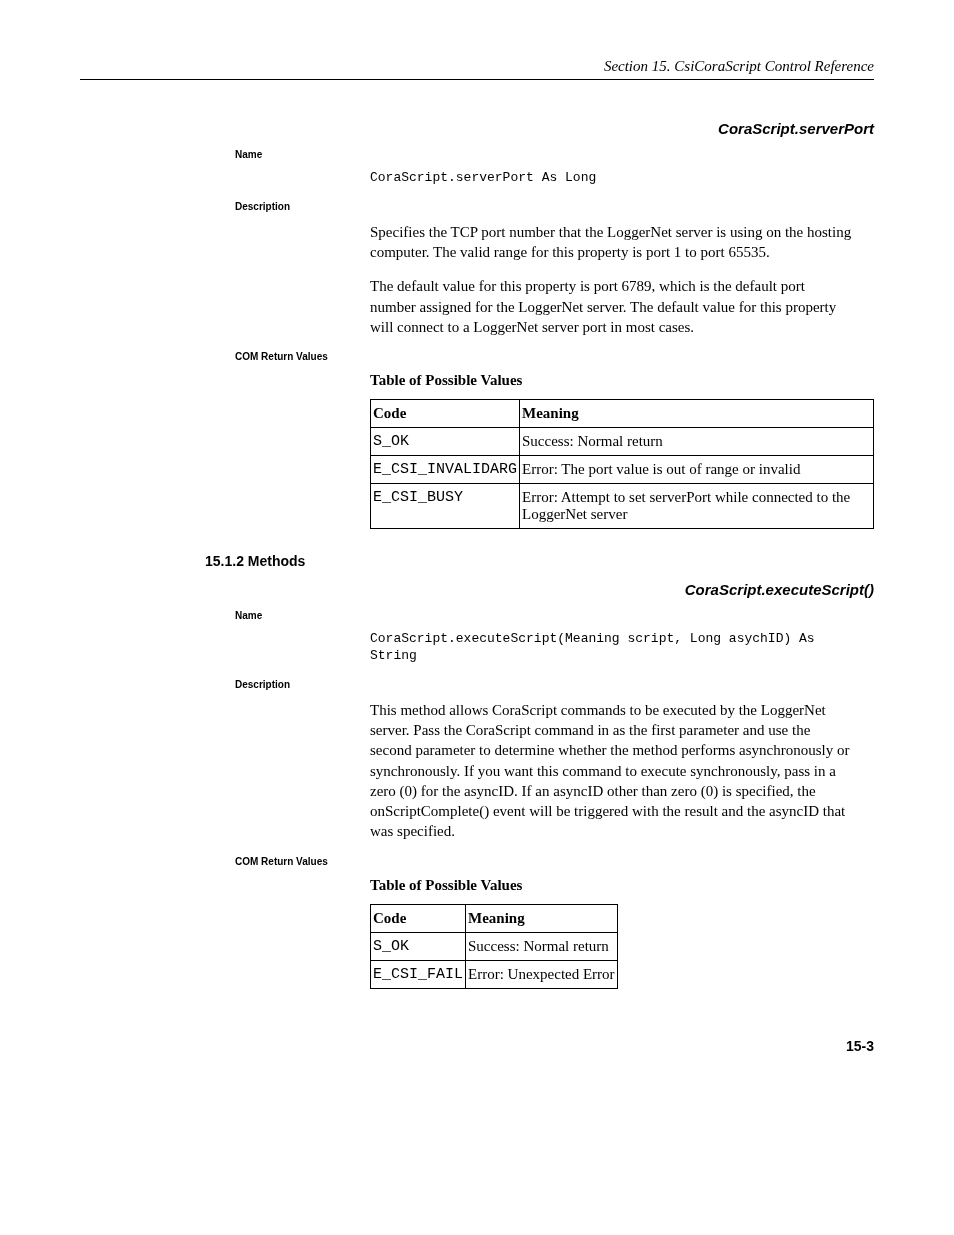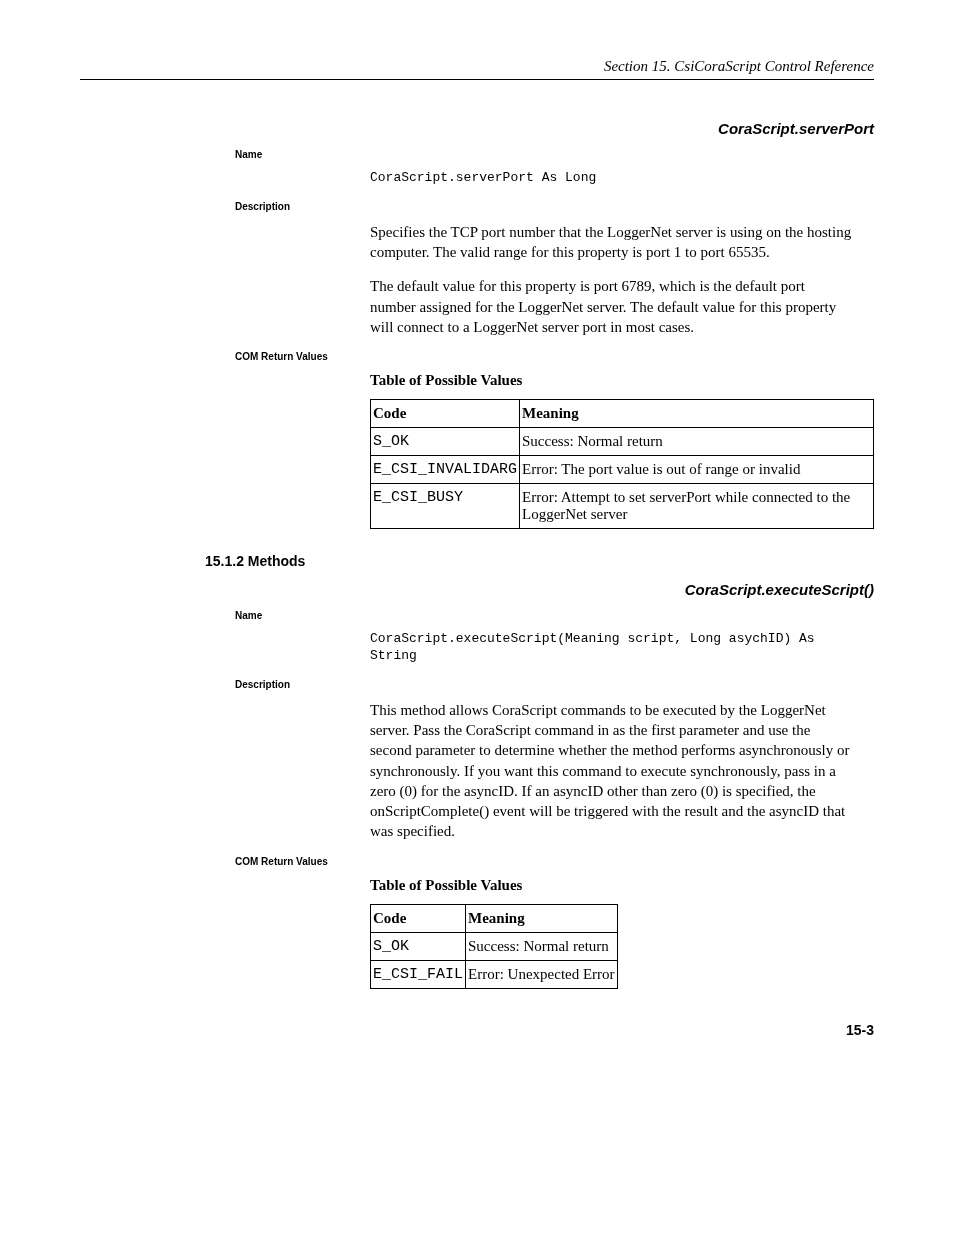--- a/index.html
+++ b/index.html
@@ -85,21 +85,21 @@
   .h2 {
     font-family: Arial, Helvetica, sans-serif;
     font-weight: bold;
     font-size: 14px;
     margin-left: 125px;
     margin-top: 20px;
     margin-bottom: 12px;
   }
   .page-num {
     position: absolute;
-    bottom: 56px;
+    bottom: 40px;
     right: 80px;
     font-family: Arial, Helvetica, sans-serif;
     font-weight: bold;
     font-size: 14px;
   }
 </style>
 </head>
 <body>
 
 <div class="page">

